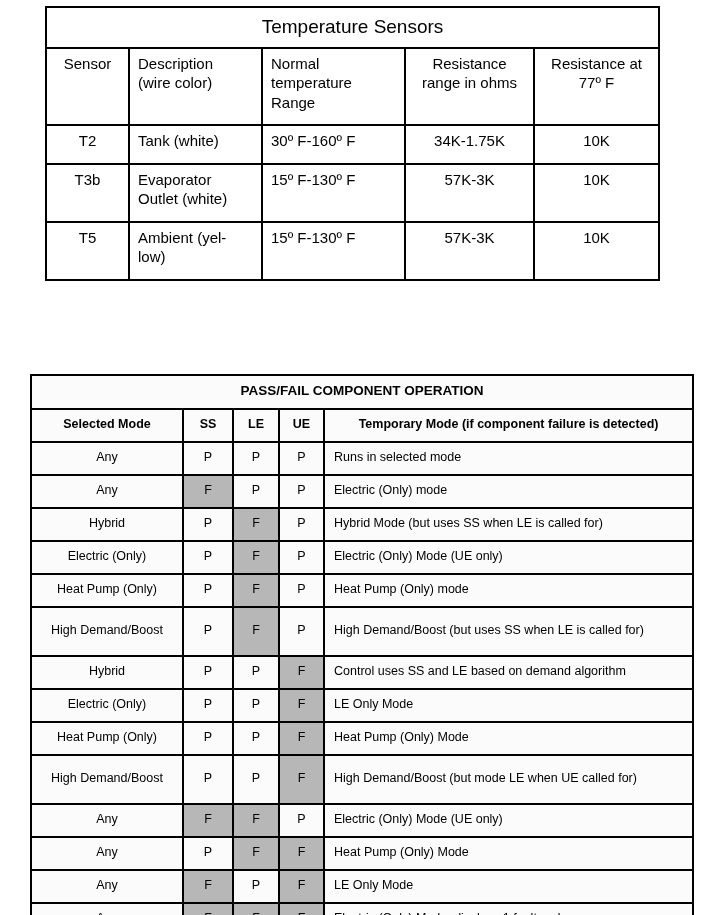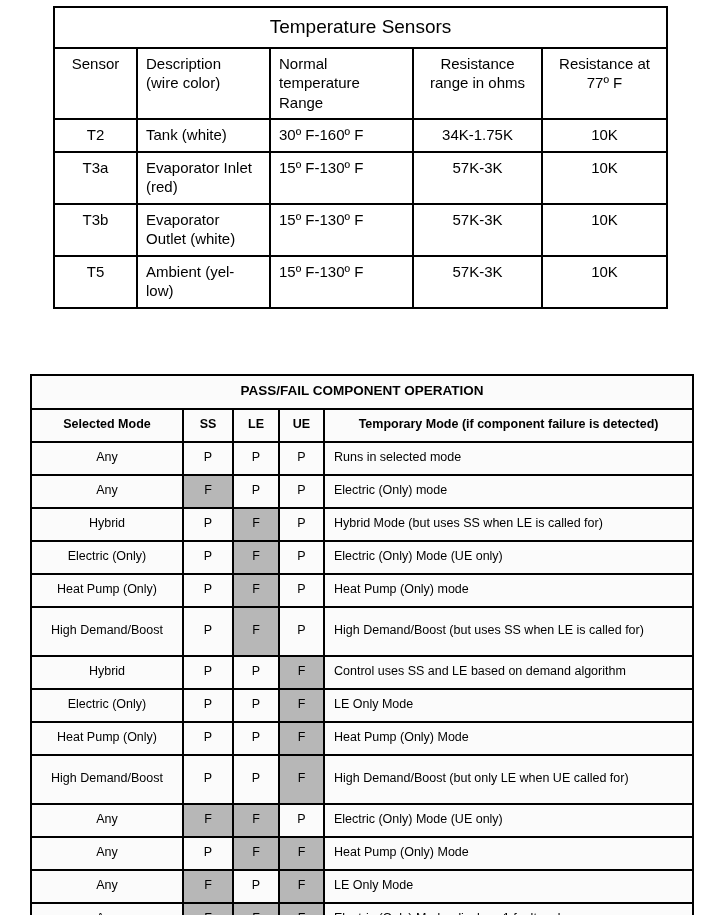--- a/index.html
+++ b/index.html
@@ -12,32 +12,32 @@
     height: 915px;
     font-family: "Liberation Sans", sans-serif;
     color: #000000;
     overflow: hidden;
     position: relative;
   }
 
   
   #temp-sensors-table {
     position: absolute;
-    left: 53px;
+    left: 45px;
     top: 6px;
     width: 613px;
     border-collapse: collapse;
     table-layout: fixed;
     background: #a21caf;
   }
   #temp-sensors-table td {
     border: 2px solid #000000;
     background: #ffffff;
     vertical-align: top;
-    padding: 5px 8px 6px 8px;
+    padding: 5px 8px 12px 8px;
     font-size: 15px;
     line-height: 1.30;
   }
   #temp-sensors-table .t1-title {
     text-align: center;
     font-size: 19px;
     padding: 8px 6px 9px 6px;
     vertical-align: middle;
     line-height: 1.15;
   }
@@ -145,27 +145,20 @@
     </tr>
 
     <tr class="t1-row">
       <td class="ctr">T2</td>
       <td class="lft">Tank (white)</td>
       <td class="lft">30º F-160º F</td>
       <td class="ctr">34K-1.75K</td>
       <td class="ctr">10K</td>
     </tr>
     <tr class="t1-row">
-      <td class="ctr">T3a</td>
-      <td class="lft">Evaporator Inlet (red)</td>
-      <td class="lft">15º F-130º F</td>
-      <td class="ctr">57K-3K</td>
-      <td class="ctr">10K</td>
-    </tr>
-    <tr class="t1-row">
       <td class="ctr">T3b</td>
       <td class="lft">Evaporator Outlet (white)</td>
       <td class="lft">15º F-130º F</td>
       <td class="ctr">57K-3K</td>
       <td class="ctr">10K</td>
     </tr>
     <tr class="t1-row">
       <td class="ctr">T5</td>
       <td class="lft">Ambient (yel- low)</td>
       <td class="lft">15º F-130º F</td>
@@ -255,21 +248,21 @@
         <td class="flag-cell">P</td>
         <td class="flag-cell">P</td>
         <td class="flag-cell fail">F</td>
         <td class="desc-cell">Heat Pump (Only) Mode</td>
       </tr>
       <tr class="tall">
         <td class="mode-cell">High Demand/Boost</td>
         <td class="flag-cell">P</td>
         <td class="flag-cell">P</td>
         <td class="flag-cell fail">F</td>
-        <td class="desc-cell">High Demand/Boost (but only LE when UE called for)</td>
+        <td class="desc-cell">High Demand/Boost (but mode LE when UE called for)</td>
       </tr>
       <tr class="norm">
         <td class="mode-cell">Any</td>
         <td class="flag-cell fail">F</td>
         <td class="flag-cell fail">F</td>
         <td class="flag-cell">P</td>
         <td class="desc-cell">Electric (Only) Mode (UE only)</td>
       </tr>
       <tr class="norm">
         <td class="mode-cell">Any</td>

